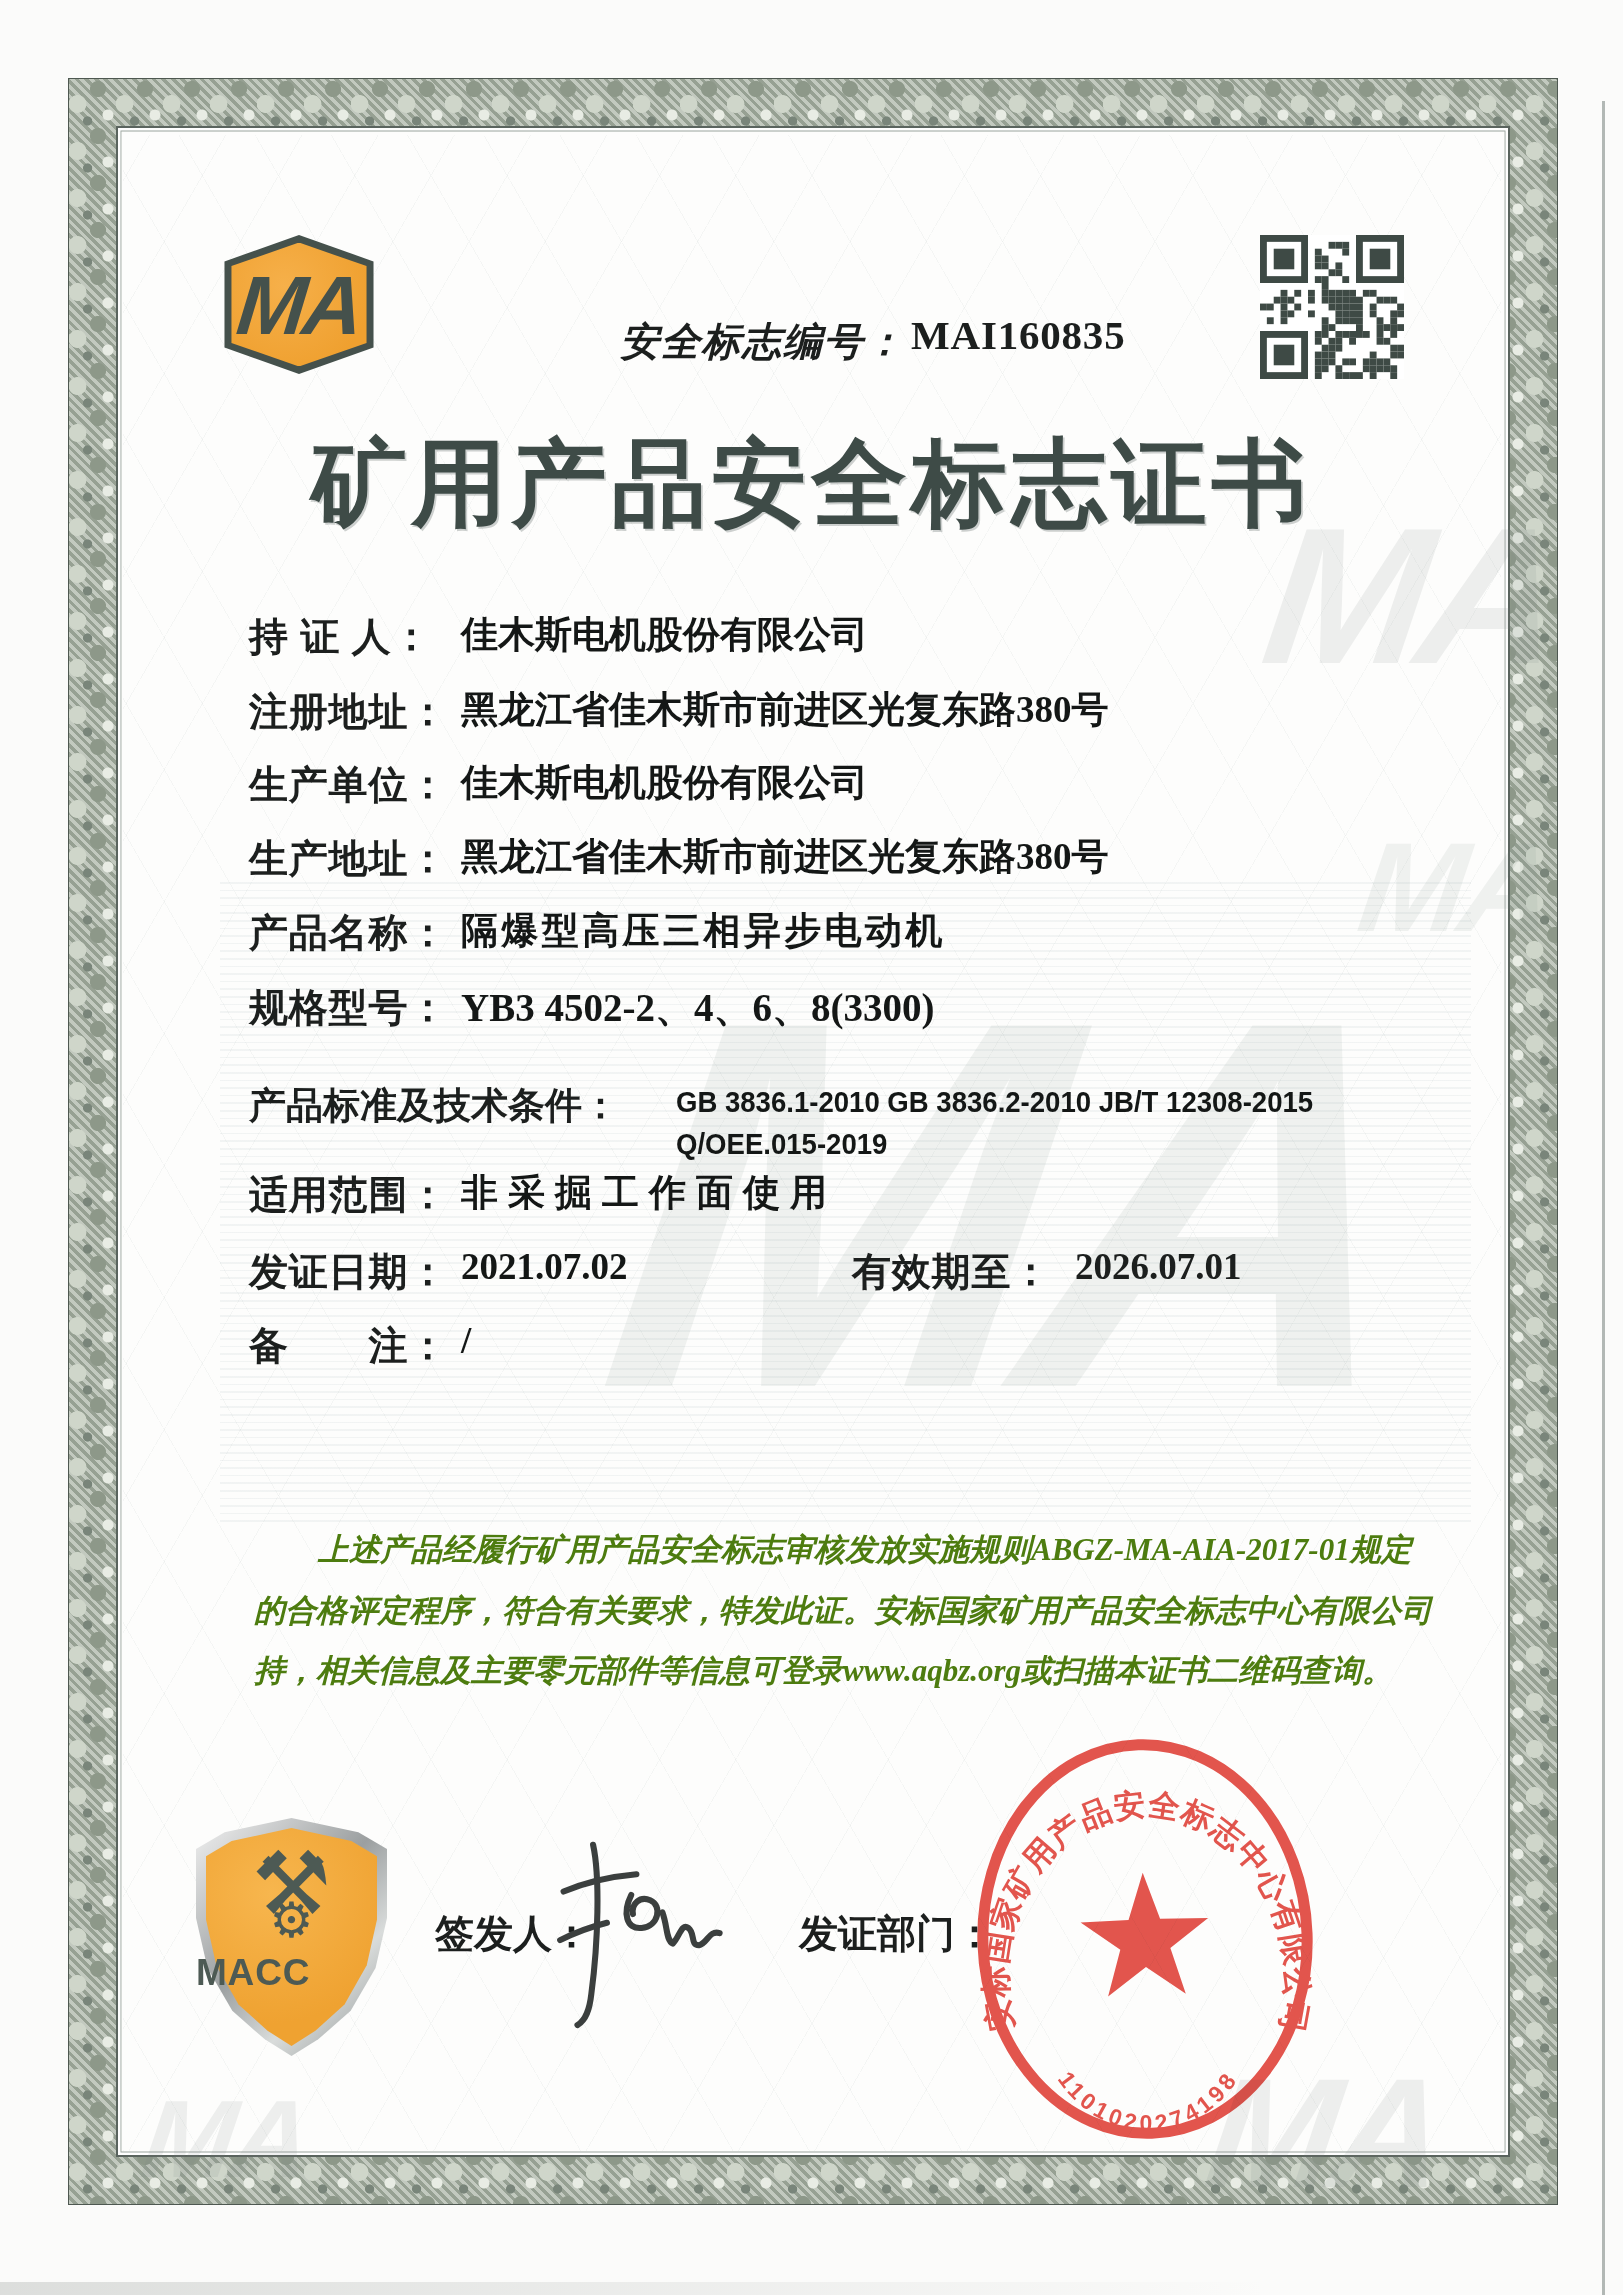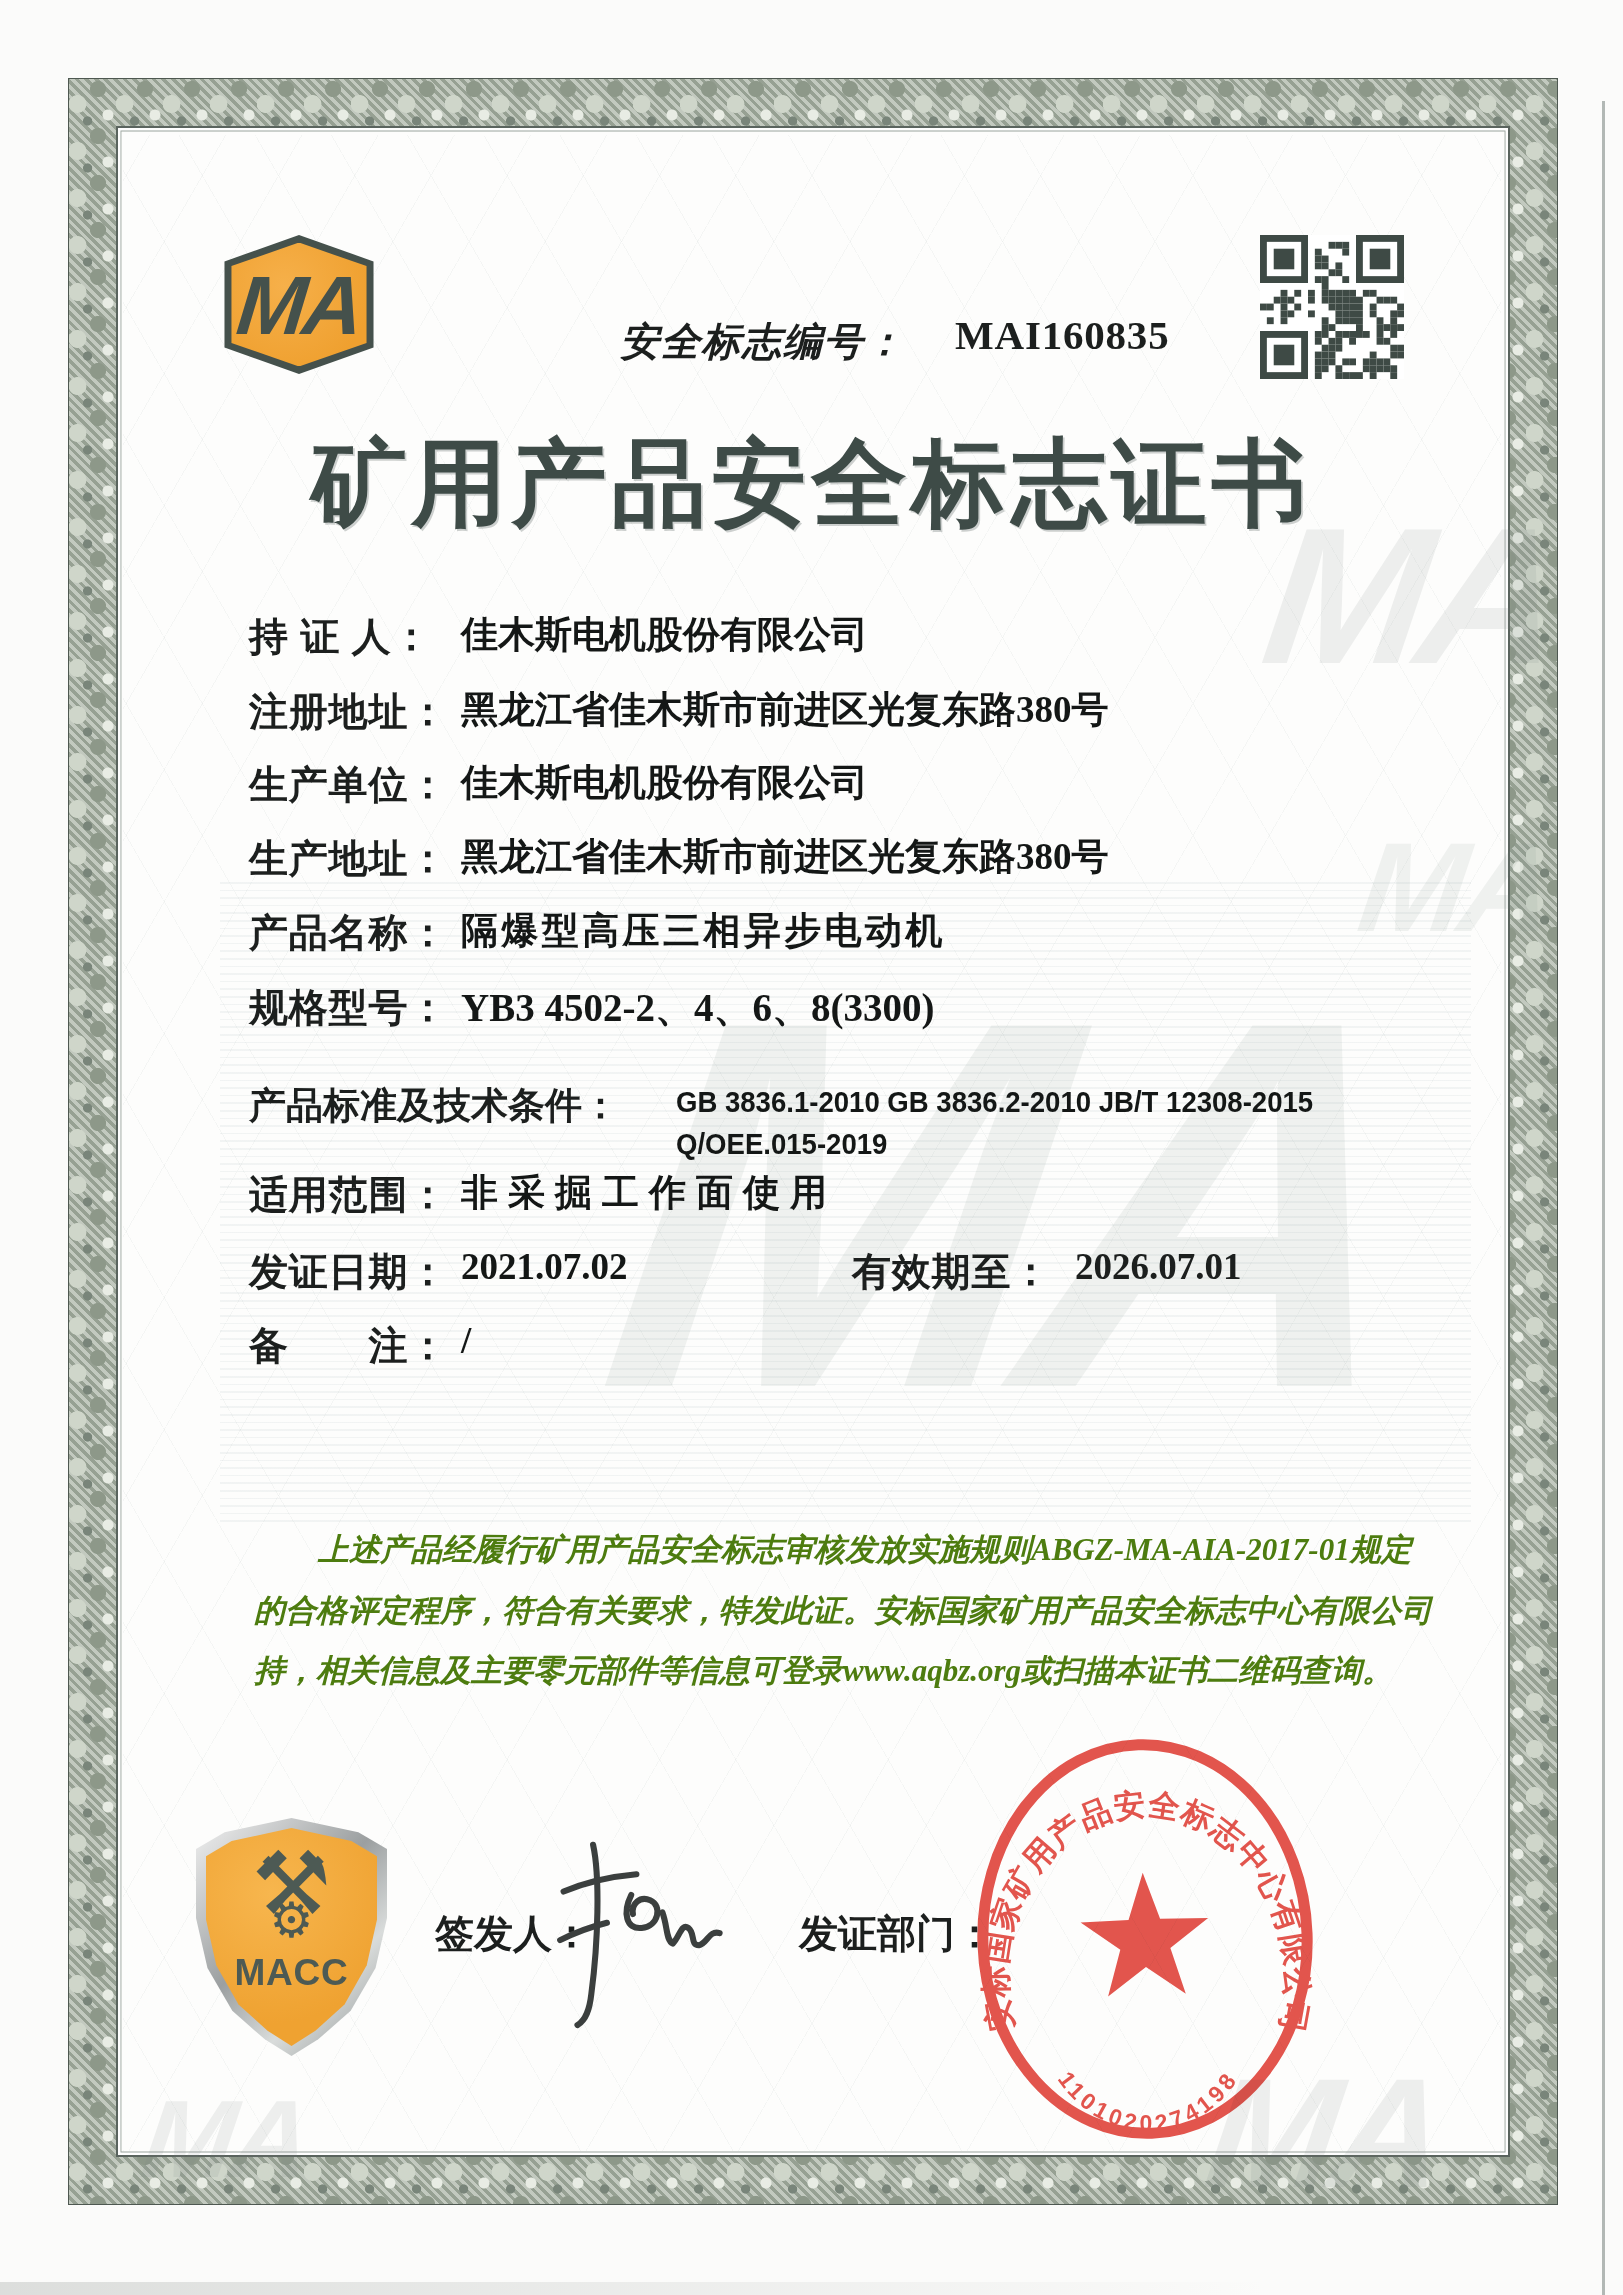--- a/index.html
+++ b/index.html
@@ -65,21 +65,21 @@
     position:absolute; inset:7.6px; background:radial-gradient(circle at 40% 35%, #f6b04a, #efa02f 75%);
     clip-path:polygon(50% 0%,96% 19%,96% 81%,50% 100%,4% 81%,4% 19%);
   }
   .ma-badge .ma-letters{
     position:absolute; inset:0; display:flex; align-items:center; justify-content:center;
     font-size:83px; font-weight:900; font-style:italic; color:#45514c;
     transform:skewX(-6deg); letter-spacing:-3.4px; padding-top:3.4px;
   }
   .seal-line{position:absolute; top:315px; z-index:3; white-space:nowrap;}
   .seal-label{left:620px; font-size:39px; font-weight:700; letter-spacing:1.7px;font-style:italic;}
-  .seal-value{left:911px; font-size:41px; font-weight:700; font-family:"Liberation Serif","DejaVu Serif",serif; letter-spacing:0.8px; top:311px;margin-left:44px;}
+  .seal-value{left:911px; font-size:41px; font-weight:700; font-family:"Liberation Serif","DejaVu Serif",serif; letter-spacing:0.8px; top:311px;}
   .qr{position:absolute; left:1260px; top:235px; width:144px; height:144px; z-index:3;}
   
   .cert-title{
     position:absolute; left:0; right:0; top:421px; z-index:3;
     text-align:center; font-size:95px; font-weight:900; letter-spacing:5px;
     color:#3e4b47; font-family:"Liberation Serif","DejaVu Serif",serif;
     text-shadow:1.7px 1.7px 0 rgba(62,75,71,.25);
   }
   
   .row{position:absolute; z-index:3; white-space:nowrap;}
@@ -113,21 +113,21 @@
   }
   .macc .shield-inner{
     position:absolute; inset:10px;
     background:radial-gradient(circle at 38% 30%, #f7b64e, #efa231 70%);
     clip-path:polygon(50% 0%,85% 6%,100% 13%,100% 42%,94% 63%,81% 81%,64% 93%,50% 100%,36% 93%,19% 81%,6% 63%,0% 42%,0% 13%,15% 6%);
   }
   .macc .emblem{position:absolute; left:0; right:0; top:22px; text-align:center;
     font-size:88px; line-height:1; color:#4d5a54; z-index:2;}
   .macc .gear{position:absolute; left:0; right:0; top:78px; text-align:center;
     font-size:49px; line-height:1; color:#4d5a54; z-index:1;}
-  .macc .macc-text{position:absolute; left:0; right:0; top:134px; text-align:center;
+  .macc .macc-text{position:absolute; left:0; right:0; top:134px; 
     font-size:37px; font-weight:900; color:#4d5a54; letter-spacing:0.8px; z-index:2;}
   .signer-label{position:absolute; left:435px; top:1907px; font-size:39px; font-weight:800; z-index:3;}
   .signature{position:absolute; left:548px; top:1836px; width:182px; height:203px; z-index:3;}
   .dept-label{position:absolute; left:799px; top:1907px; font-size:39px; font-weight:800; z-index:3;}
   .stamp{position:absolute; left:971px; top:1735px; width:348px; height:408px; z-index:4;
     transform:rotate(-2deg); opacity:.92; mix-blend-mode:multiply;}
   .stamp text{font-family:"Liberation Sans","DejaVu Sans",sans-serif; font-weight:700;}
 </style>
 </head>
 <body>

